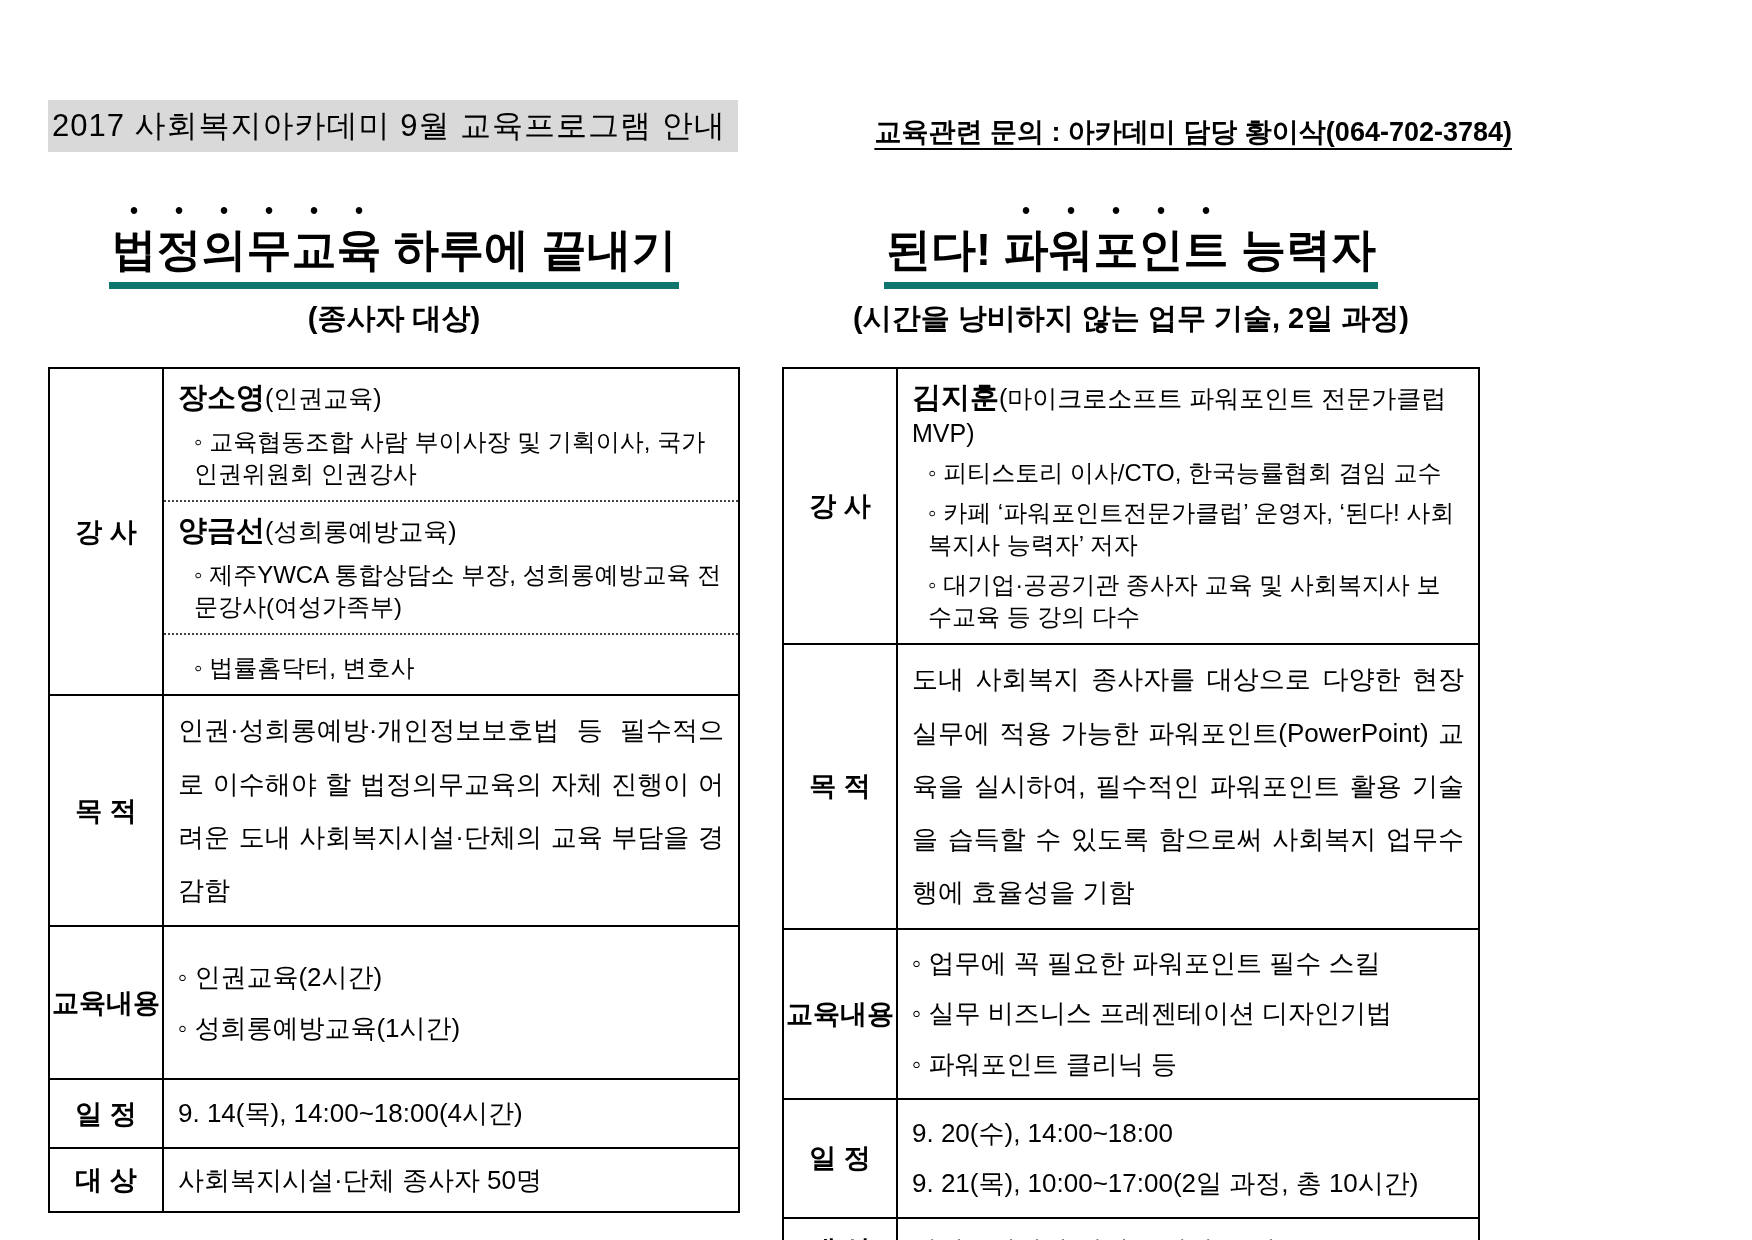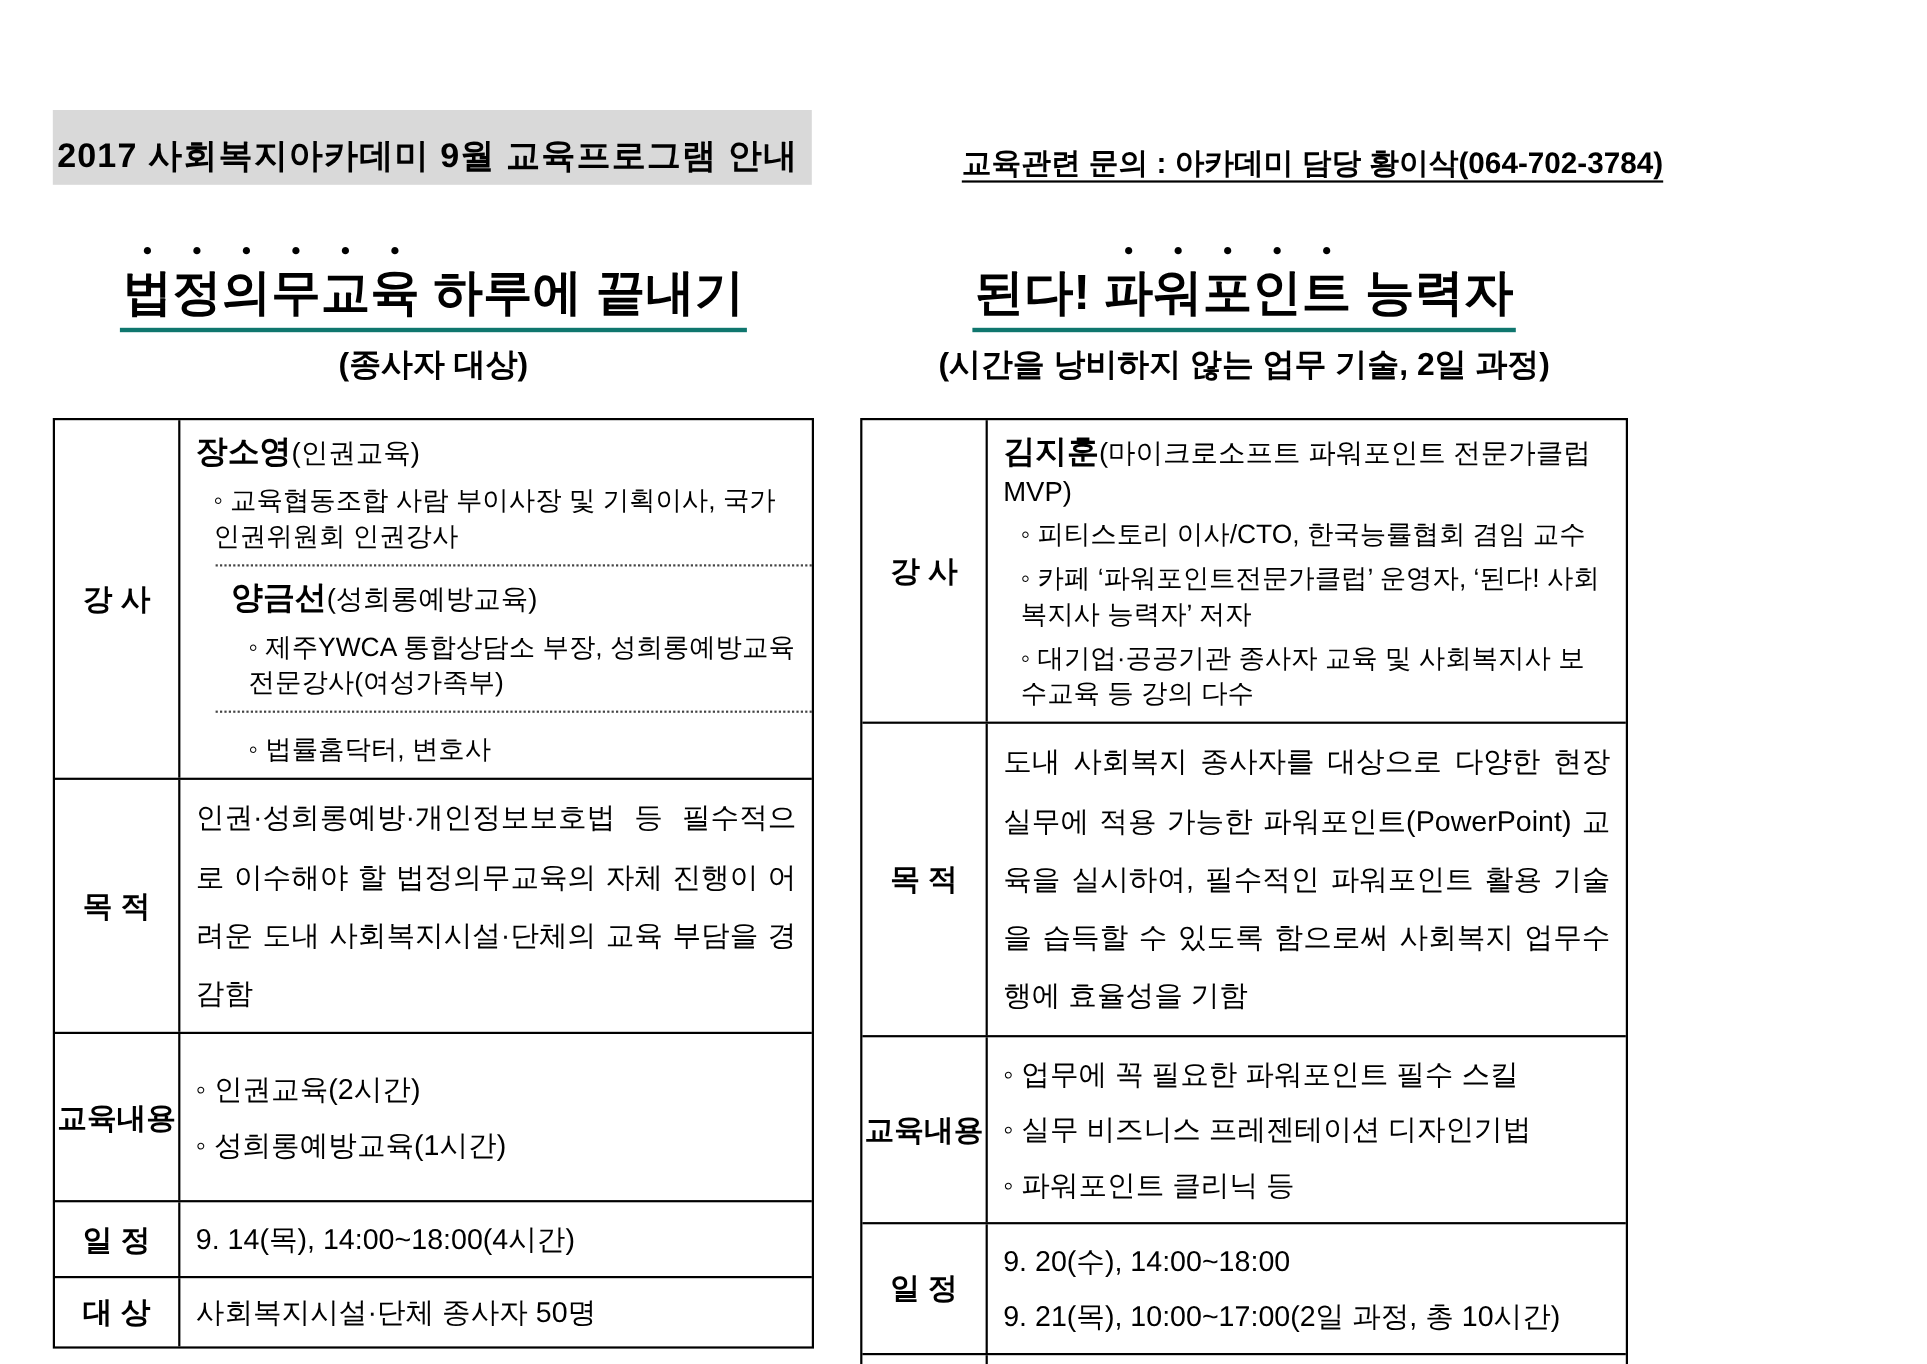--- a/index.html
+++ b/index.html
@@ -1,34 +1,34 @@
 <!DOCTYPE html>
 <html lang="ko" style="--banner_bg: #d9d9d9;"><head>
 <meta charset="utf-8">
 <style>
   html,body{margin:0;padding:0;background:#fff;color:#000;}
   body{width:1752px;height:1240px;font-family:"Liberation Sans","DejaVu Sans",sans-serif;overflow:hidden;}
   .page{padding:100px 48px 0 48px;}
   .content{width:1464px;}
   .header-row{display:flex;justify-content:space-between;align-items:flex-end;}
-  .banner{background:var(--banner_bg,#d9d9d9);font-size:31px;font-weight:700;padding:21px 12px 5px 4px;letter-spacing:1px;white-space:nowrap;}
+  .banner{background:var(--banner_bg,#d9d9d9);font-size:31px;font-weight:400;padding:5px 12px 5px 4px;letter-spacing:1px;white-space:nowrap;}
   .contact{font-size:27px;font-weight:bold;text-decoration:underline;text-decoration-thickness:2px;text-underline-offset:7px;white-space:nowrap;padding-bottom:2px;}
   .columns{display:grid;grid-template-columns:692px 698px;column-gap:42px;margin-top:30px;}
   .title-wrap{text-align:center;min-height:110px;}
-  .title{display:inline-block;font-size:45px;font-weight:900;border-bottom:4px solid #0f766e;padding:16px 2px 4px;line-height:1.25;letter-spacing:0px;white-space:nowrap;}
+  .title{display:inline-block;font-size:45px;font-weight:900;border-bottom:7px solid #0f766e;padding:16px 2px 4px;line-height:1.25;letter-spacing:0px;white-space:nowrap;}
   .emph{-webkit-text-emphasis:filled dot #000;text-emphasis:filled dot #000;-webkit-text-emphasis-position:over right;text-emphasis-position:over right;}
   .subtitle{text-align:center;font-size:29px;font-weight:bold;margin:10px 0 28px;white-space:nowrap;}
   .tbl{border:2px solid #000;}
   .row{display:flex;align-items:stretch;border-top:2px solid #000;}
   .row:first-child{border-top:none;}
   .lbl{flex:0 0 112px;display:flex;align-items:center;justify-content:center;font-weight:bold;font-size:27px;border-right:2px solid #000;text-align:center;white-space:nowrap;}
   .val{flex:1;min-width:0;padding:8px 14px;font-size:26px;display:flex;flex-direction:column;justify-content:center;}
   .val.no-pad{padding:0;}
   .inst{padding:9px 14px 10px;}
-  .inst + .inst{border-top:2px dotted #444;margin-left:32px;}
+  .inst + .inst{border-top:2px dotted #444;}
   .inst-name{font-weight:bold;font-size:29px;}
   .inst-field{font-size:25px;}
   .inst-desc{font-size:24px;padding-left:16px;margin-top:8px;}
   .just{text-align:justify;line-height:2.05;}
   .lines .line{line-height:1.95;}
   .simple .val{min-height:46px;border-radius:22px;}
   .minh-purpose-l{min-height:180px;}
   .minh-purpose-r{min-height:200px;}
   .minh-contents{min-height:135px;}
 </style>

